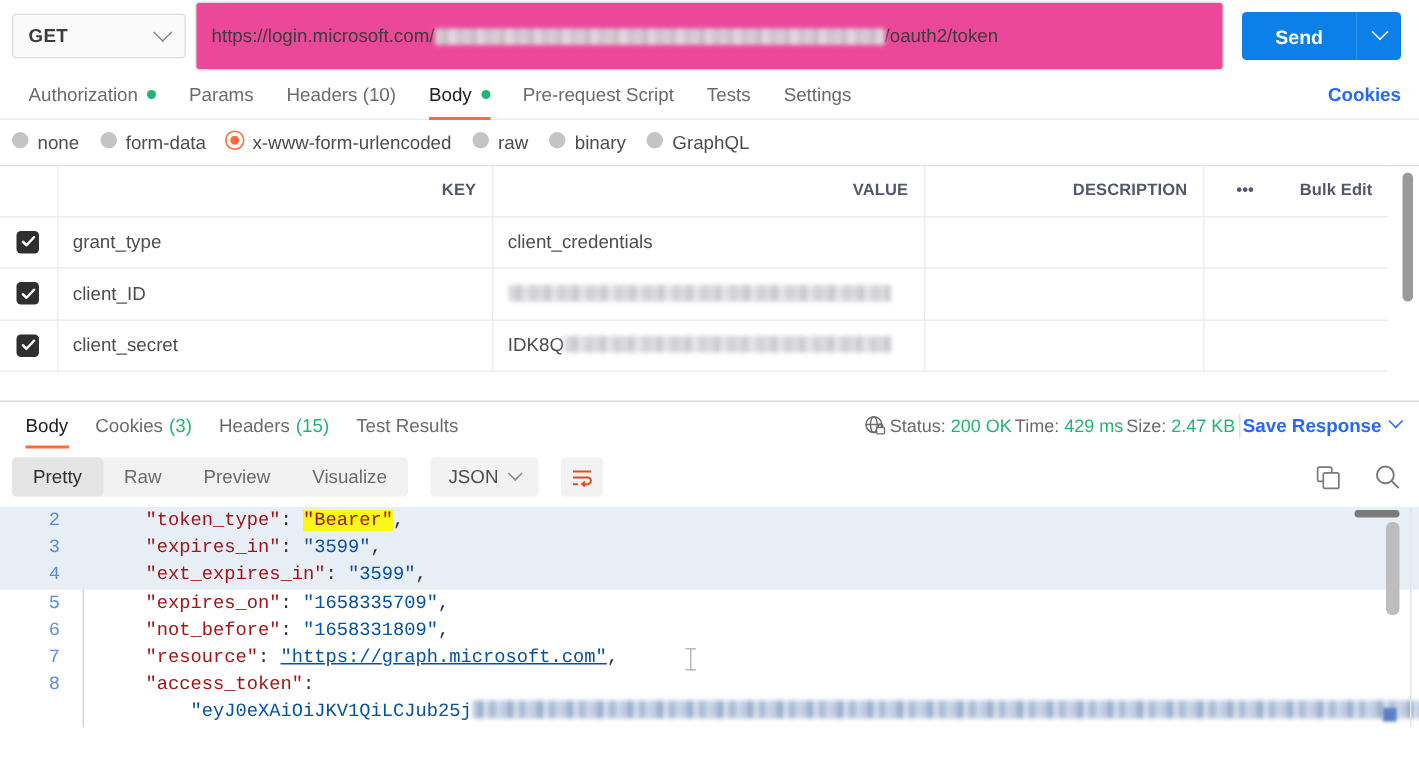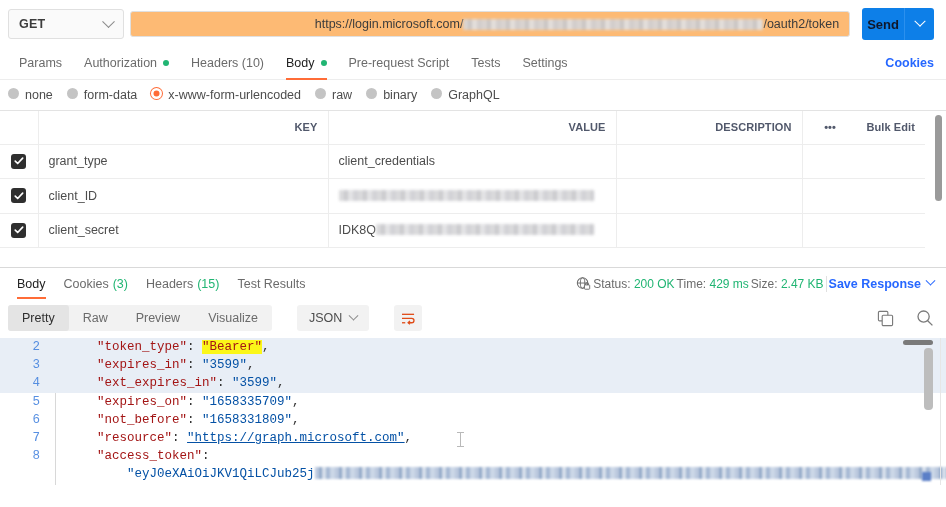--- a/index.html
+++ b/index.html
@@ -17,33 +17,33 @@
   .urlbar { display: flex; align-items: center; padding: 8px 12px 6px 8px; height: 46px; }
   .method-box {
     width: 116px; height: 30px; border: 1px solid #e0e0e0; border-radius: 3px;
     background: #fafafa; display: flex; align-items: center; justify-content: space-between;
     padding: 0 10px; cursor: pointer;
   }
   .method-label { font-size: 12.5px; font-weight: bold; color: #3c3c3c; letter-spacing:.2px;}
   .chev { width: 9px; height: 9px; border-right: 1.4px solid #8a8a8a; border-bottom: 1.4px solid #8a8a8a;
           transform: rotate(45deg) translate(-2px,-2px); }
   .url-box {
-    flex: 1; height: 26px; margin-left: 6px; border: 1px solid #e0e0e0; border-radius: 3px;
-    background: #fdba74; display: flex; align-items: center; padding: 0 10px; overflow: hidden;
-    white-space: nowrap; font-size: 12.5px; color: #3c3c3c; justify-content: flex-end;
+    flex: 1; height: 46px; margin-left: 6px; border: 1px solid #e0e0e0; border-radius: 3px;
+    background: #ec4899; display: flex; align-items: center; padding: 0 10px; overflow: hidden;
+    white-space: nowrap; font-size: 12.5px; color: #3c3c3c;
   }
   .redact {
     display: inline-block; height: 11px; vertical-align: -1px;
     background: repeating-linear-gradient(90deg,#d7d7d9 0 5px,#c6c6ca 5px 9px,#e2e2e4 9px 14px,#cfcfd3 14px 19px);
     filter: blur(1.4px); opacity: .92; border-radius: 1px;
   }
   .send-wrap { margin-left: 12px; display: flex; height: 32px; }
   .send-btn {
-    background: #0d7fe8; color: #0f172a; font-weight: bold; font-size: 13px;
-    border: none; border-radius: 3px 0 0 3px; padding: 0 5px; cursor: pointer;
+    background: #0d7fe8; color: #ffffff; font-weight: bold; font-size: 13px;
+    border: none; border-radius: 3px 0 0 3px; padding: 0 22px; cursor: pointer;
     display:flex; align-items:center;
   }
   .send-caret {
     background: #0d7fe8; border-radius: 0 3px 3px 0; width: 30px; cursor: pointer;
     display: flex; align-items: center; justify-content: center;
     border-left: 1px solid #2b90ee;
   }
   .send-caret .chev { border-color:#fff; width:8px;height:8px;}
 
   
@@ -102,21 +102,21 @@
   .resp-tab.active:after { content:""; position:absolute; left:9px; right:9px; bottom:0; height:2px; background:#ff6c37; }
   .count { color: #21b573; margin-left: 4px; }
   .meta { margin-left: auto; display: flex; align-items: center; gap: 2px; font-size: 12px; color: #6b6b6b; }
   .meta b { color: #6b6b6b; font-weight: normal; }
   .meta .val { color: #21b573; }
   .divider-v { width: 1px; height: 16px; background: #e0e0e0; }
   .save-resp { color: #2667ff; font-weight: bold; font-size: 12.5px; cursor: pointer; display:flex; align-items:center; gap:6px;}
   .save-resp .chev { border-color: #2667ff; width:7px;height:7px;}
 
   
-  .viewer-bar { display: flex; align-items: center; height: 38px; padding: 0 12px 0 8px; gap: 19px; }
+  .viewer-bar { display: flex; align-items: center; height: 38px; padding: 0 12px 0 8px; gap: 9px; }
   .seg { display: flex; background: #f2f2f2; border-radius: 3px; height: 26px; align-items:center; }
   .seg-item { padding: 0 14px; height: 26px; display: flex; align-items: center; font-size: 12.5px;
               color: #6b6b6b; cursor: pointer; border-radius: 3px; }
   .seg-item.active { background: #e4e4e4; color: #2f2f2f; }
   .fmt-box { display: flex; align-items: center; gap: 8px; background: #f2f2f2; border-radius: 3px;
              height: 26px; padding: 0 12px; margin-left: 6px; cursor: pointer; font-size: 12.5px; color: #4d4d4d; }
   .fmt-box .chev { width:7px;height:7px; }
   .wrap-btn { width: 28px; height: 26px; background: #f2f2f2; border-radius: 3px; margin-left: 6px;
               display:flex; align-items:center; justify-content:center; cursor:pointer; }
   .icons-right { margin-left: auto; display: flex; align-items: center; gap: 22px; }
@@ -170,25 +170,25 @@
     <div class="send-wrap">
       <button class="send-btn">Send</button>
       <div class="send-caret">
         <span class="chev"></span>
       </div>
     </div>
   </div>
 
   <div class="req-tabs">
     <div class="tab">
-        <span>Params</span>
-      </div>
-    <div class="tab">
         <span>Authorization</span>
         <span class="dot"></span>
+      </div>
+    <div class="tab">
+        <span>Params</span>
       </div>
     <div class="tab">
         <span>Headers (10)</span>
       </div>
     <div class="tab active">
         <span>Body</span>
         <span class="dot"></span>
       </div>
     <div class="tab">
         <span>Pre-request Script</span>

